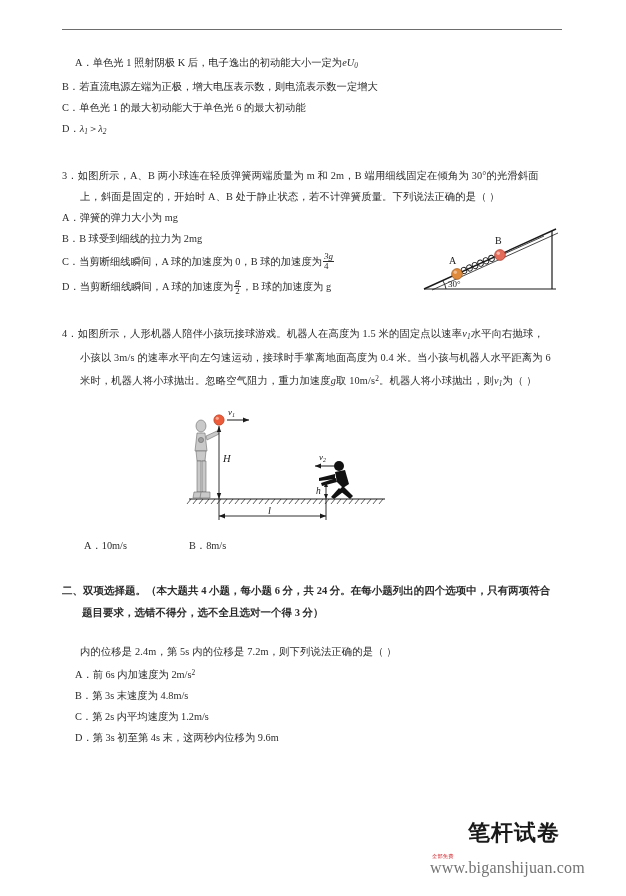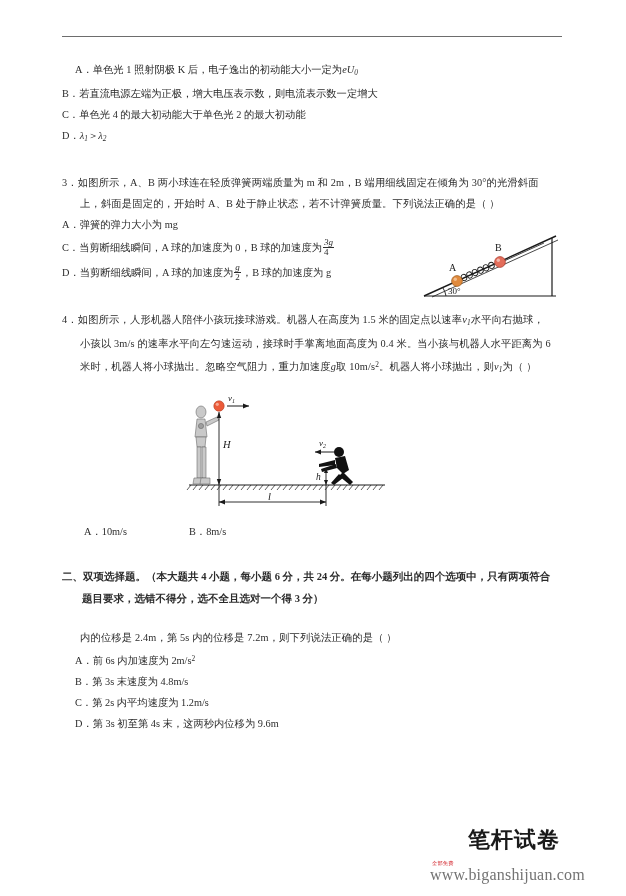--- a/index.html
+++ b/index.html
@@ -10,21 +10,21 @@
   body {
     width: 626px;
     height: 896px;
     font-family: "Liberation Serif", "DejaVu Serif", serif;
     color: #2b2b2b;
     position: relative;
     overflow: hidden;
   }
   .page {
     position: absolute;
-    left: 0; top: 7px;
+    left: 0; top: 0;
     width: 626px;
     height: 653px;
   }
   .hrule {
     position: absolute;
     left: 62px;
     top: 29px;
     width: 500px;
     height: 0;
     border-top: 1.4px solid #6d6d6d;
@@ -145,33 +145,34 @@
 <div class="page">
 
   <div class="hrule"></div>
 
   <div class="content">
 
     <div class="opt indent-opt">
       <span>A．单色光 1 照射阴极 K 后，电子逸出的初动能大小一定为</span><span class="it">eU</span><span class="sub">0</span>
     </div>
     <div class="opt">B．若直流电源左端为正极，增大电压表示数，则电流表示数一定增大</div>
-    <div class="opt">C．单色光 4 的最大初动能大于单色光 2 的最大初动能</div>
+    <div class="opt">C．单色光 1 的最大初动能大于单色光 6 的最大初动能</div>
     <div class="opt">
       <span>D．</span><span class="it">λ</span><span class="sub">1</span><span>＞</span><span class="it">λ</span><span class="sub">2</span>
     </div>
 
     <div class="gap-lg"></div>
 
     <div class="q3wrap">
       <div class="line">
         <span>3．</span><span>如图所示，A、B 两小球连在轻质弹簧两端质量为 m 和 2m，B 端用细线固定在倾角为 30°的光滑斜面</span>
       </div>
       <div class="line indent-q">上，斜面是固定的，开始时 A、B 处于静止状态，若不计弹簧质量。下列说法正确的是（        ）</div>
       <div class="opt">A．弹簧的弹力大小为 mg</div>
+      <div class="opt">B．B 球受到细线的拉力为 2mg</div>
       <div class="opt" style="line-height:25px">
         <span>C．当剪断细线瞬间，A 球的加速度为 0，B 球的加速度为</span><span class="frac"><span class="num it">3g</span><span class="den">4</span></span>
       </div>
       <div class="opt" style="line-height:25px">
         <span>D．当剪断细线瞬间，A 球的加速度为</span><span class="frac"><span class="num it">g</span><span class="den">2</span></span><span>，B 球的加速度为 g</span>
       </div>
 
       <div class="incline-fig">
         <svg width="148" height="72" viewBox="0 0 148 72">
 

